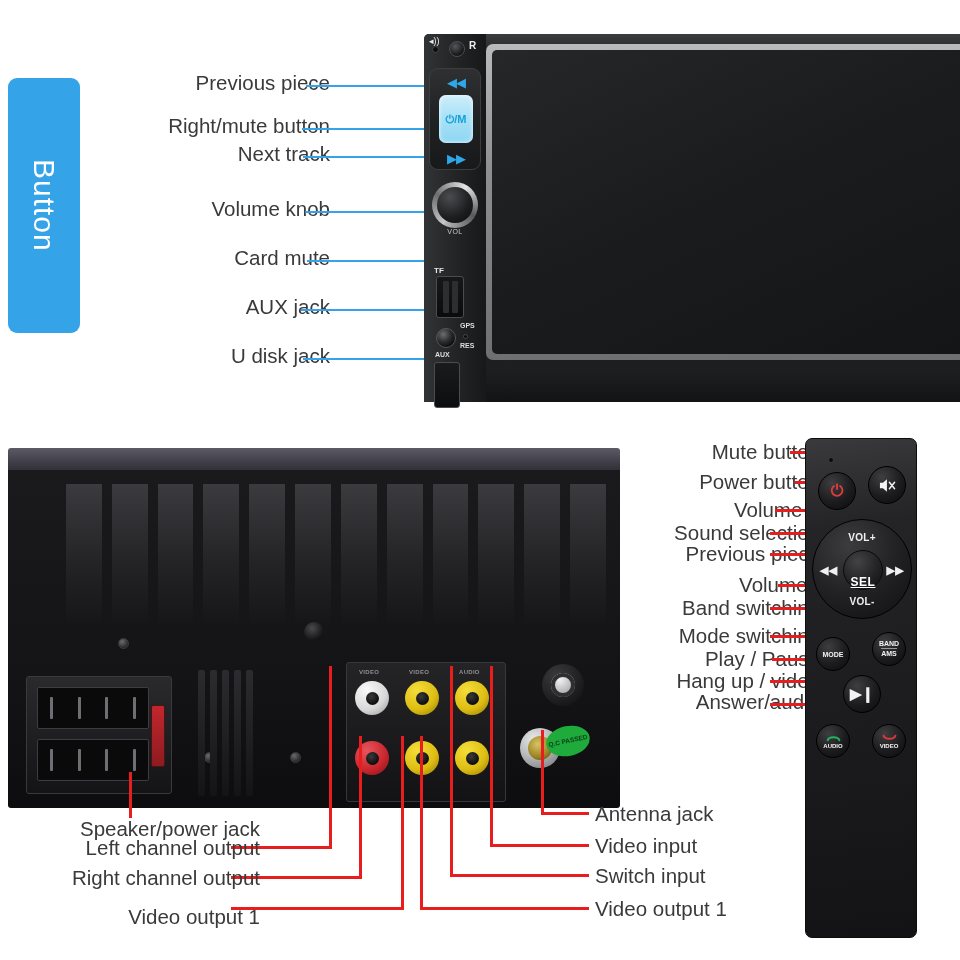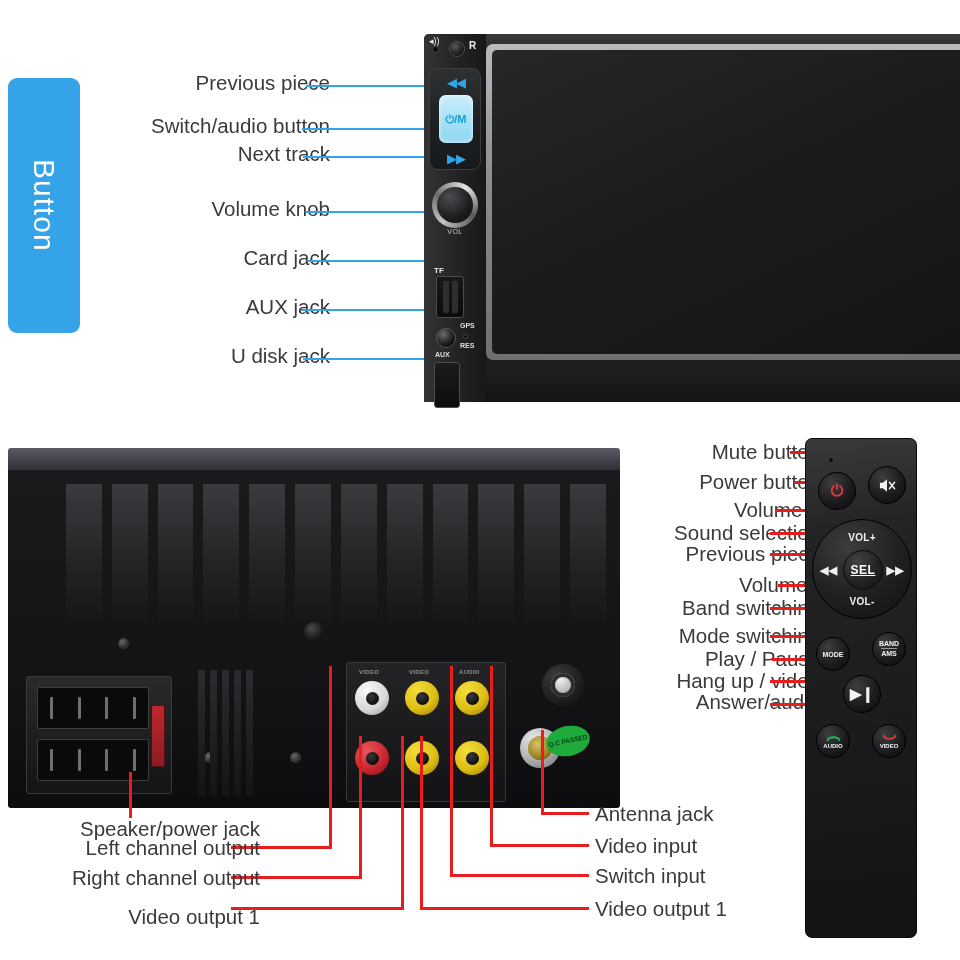--- a/index.html
+++ b/index.html
@@ -298,21 +298,21 @@
     position:absolute; left:6px; top:80px; width:100px; height:100px;
     border-radius:50%;
     background:radial-gradient(circle at 36% 26%,#3c3c3f 0%,#212123 52%,#101012 100%);
     border:1px solid #000;
   }
   .dpad-inner {
     position:absolute; left:30px; top:30px; width:40px; height:40px;
     border-radius:50%;
     background:radial-gradient(circle at 36% 28%,#434346 0%,#232325 55%,#111113 100%);
     border:1px solid #0a0a0b;
-    display:flex; align-items:center; justify-content:center;
+    display:flex; align-items:flex-end; justify-content:center;
     color:#fff; font-size:12px; font-weight:bold; letter-spacing:.5px;text-decoration:underline;
   }
   .dpad-cap {
     position:absolute; color:#f0f0f0; font-size:10px; font-weight:bold; letter-spacing:.3px;
   }
   .dpad-cap.up   { left:0; right:0; top:12px; text-align:center; }
   .dpad-cap.down { left:0; right:0; bottom:11px; text-align:center; }
   .dpad-cap.left { left:7px; top:44px; font-size:11px; }
   .dpad-cap.right{ right:7px; top:44px; font-size:11px; }
 
@@ -325,24 +325,24 @@
 <div class="stage">
 
   <div id="side-tab">
     <span class="txt">Button</span>
   </div>
 
   <div id="face-section">
 
     <div class="face-label-col">
       <div class="lbl" style="top: 73px; color: rgb(58, 58, 58);">Previous piece</div>
-      <div class="lbl" style="top: 116px; color: rgb(58, 58, 58);">Switch/audio button</div>
+      <div class="lbl" style="top: 116px; color: rgb(58, 58, 58);">Right/mute button</div>
       <div class="lbl" style="top: 144px; color: rgb(58, 58, 58);">Next track</div>
       <div class="lbl" style="top: 199px; color: rgb(58, 58, 58);">Volume knob</div>
-      <div class="lbl" style="top: 248px; color: rgb(58, 58, 58);">Card jack</div>
+      <div class="lbl" style="top: 248px; color: rgb(58, 58, 58);">Card mute</div>
       <div class="lbl" style="top: 297px; color: rgb(58, 58, 58);">AUX jack</div>
       <div class="lbl" style="top: 346px; color: rgb(58, 58, 58);">U disk jack</div>
     </div>
 
     <div>
       <div class="lead-b" style="left:306px; top:85px;  width:125px;"></div>
       <div class="dot-b" style="left:428px; top:80px;"></div>
 
       <div class="lead-b" style="left:302px; top:128px; width:129px;"></div>
       <div class="dot-b" style="left:428px; top:123px;"></div>

